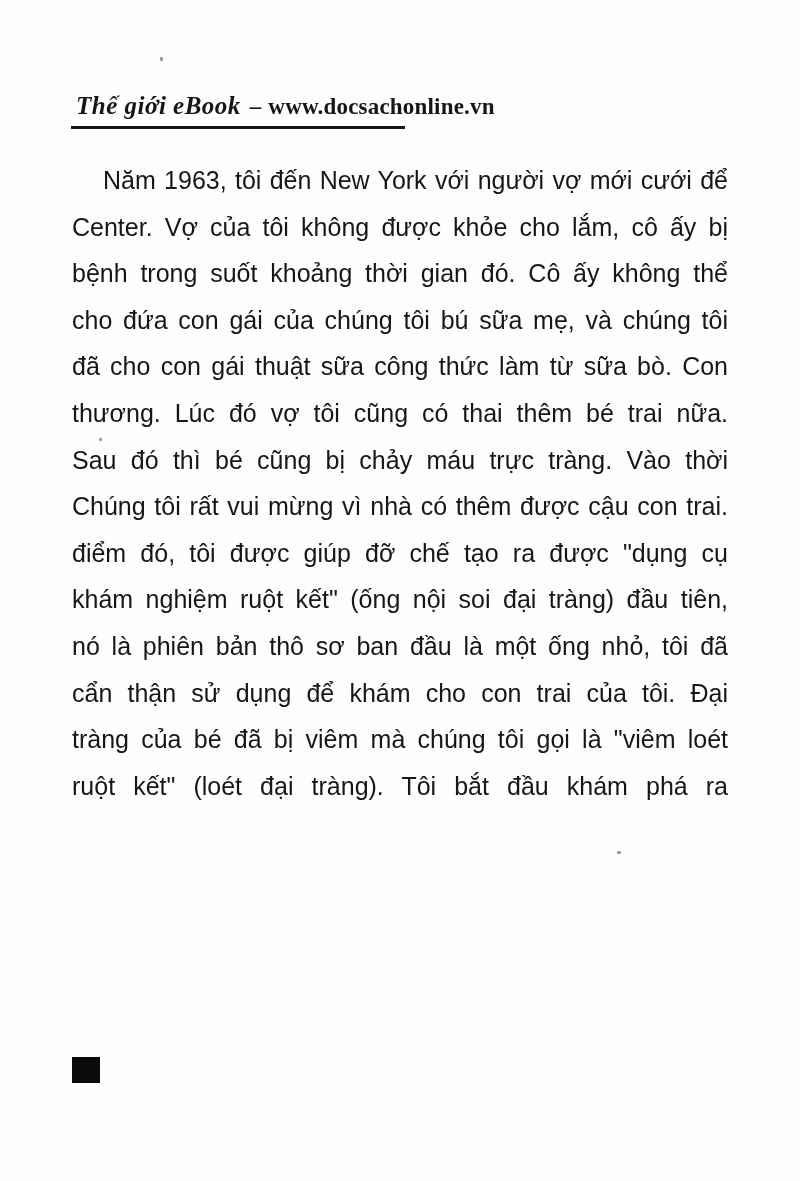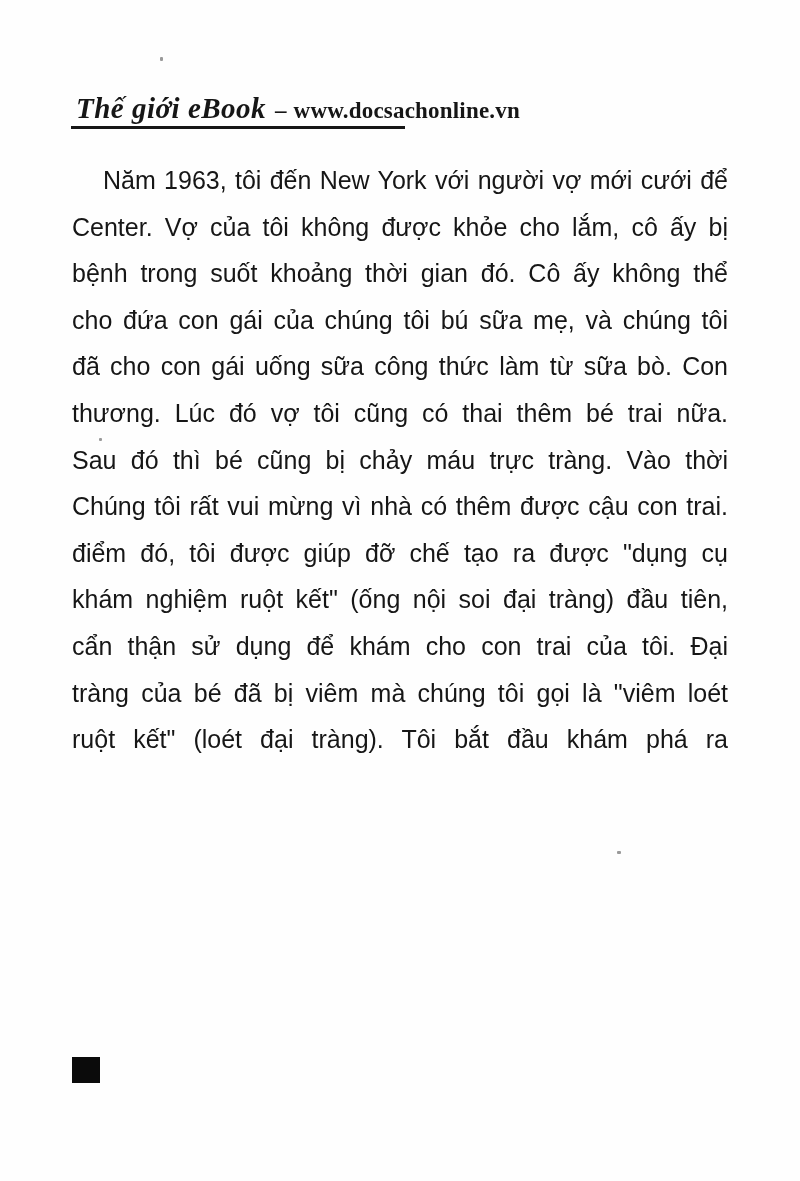--- a/index.html
+++ b/index.html
@@ -25,21 +25,21 @@
     left: 76px;
     top: 92px;
     width: 340px;
     white-space: nowrap;
     font-family: "Liberation Serif", serif;
     color: var(--ink);
   }
   .brand {
     font-style: italic;
     font-weight: 600;
-    font-size: 29px;
+    font-size: 25px;
     letter-spacing: 0.5px;
   }
   .sep {
     font-weight: 700;
     font-size: 23px;
     margin: 0 7px 0 9px;
   }
   .site-url {
     font-weight: 700;
     font-size: 23px;
@@ -103,26 +103,27 @@
   <div class="page-header">
     <span class="brand">Thế giới eBook</span><span class="sep">–</span><span class="site-url">www.docsachonline.vn</span>
   </div>
   <div class="header-rule"></div>
 
   <div class="body-paragraph">
       <div class="line first">Năm 1963, tôi đến New York với người vợ mới cưới để</div>
       <div class="line">Center. Vợ của tôi không được khỏe cho lắm, cô ấy bị</div>
       <div class="line">bệnh trong suốt khoảng thời gian đó. Cô ấy không thể</div>
       <div class="line">cho đứa con gái của chúng tôi bú sữa mẹ, và chúng tôi</div>
-      <div class="line">đã cho con gái uống sữa công thức làm từ sữa bò. Con</div>
+      <div class="line">đã cho con gái thuật sữa công thức làm từ sữa bò. Con</div>
       <div class="line">thương. Lúc đó vợ tôi cũng có thai thêm bé trai nữa.</div>
       <div class="line">Sau đó thì bé cũng bị chảy máu trực tràng. Vào thời</div>
       <div class="line">Chúng tôi rất vui mừng vì nhà có thêm được cậu con trai.</div>
       <div class="line">điểm đó, tôi được giúp đỡ chế tạo ra được "dụng cụ</div>
       <div class="line">khám nghiệm ruột kết" (ống nội soi đại tràng) đầu tiên,</div>
+      <div class="line">nó là phiên bản thô sơ ban đầu là một ống nhỏ, tôi đã</div>
       <div class="line">cẩn thận sử dụng để khám cho con trai của tôi. Đại</div>
       <div class="line">tràng của bé đã bị viêm mà chúng tôi gọi là "viêm loét</div>
       <div class="line">ruột kết" (loét đại tràng). Tôi bắt đầu khám phá ra</div>
     </div>
 
   <div class="end-marker"></div>
 
   <div class="speck speck-1"></div>
   <div class="speck speck-2"></div>
   <div class="speck speck-3"></div>

